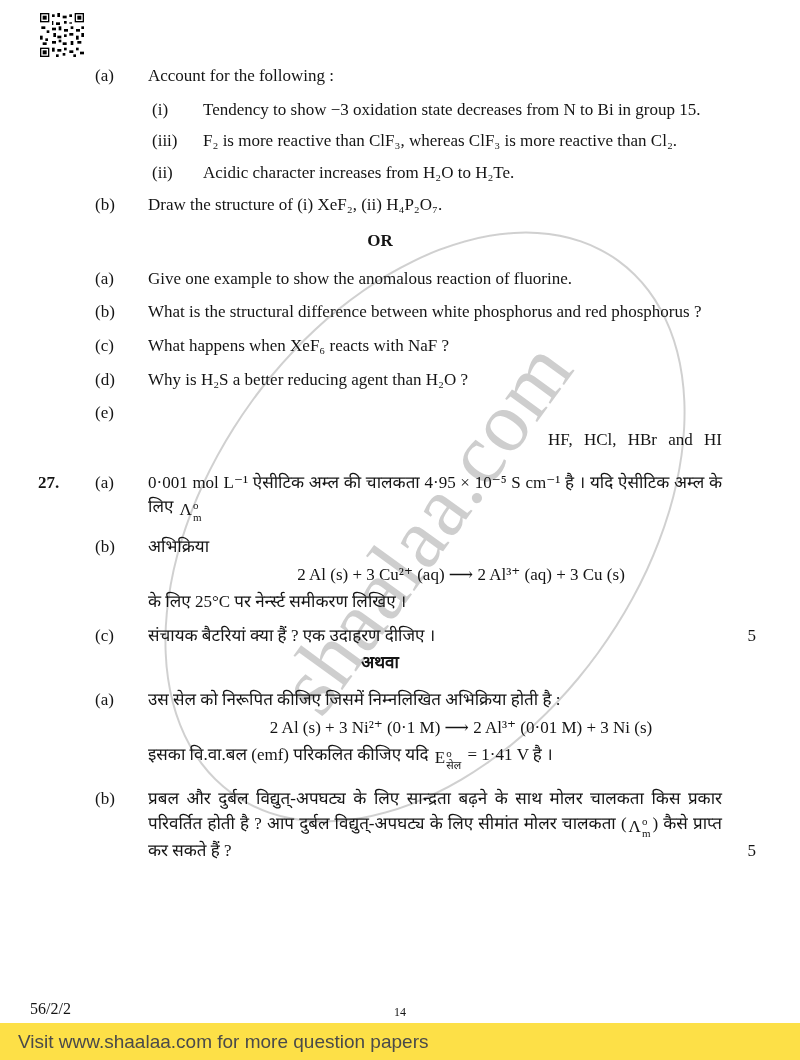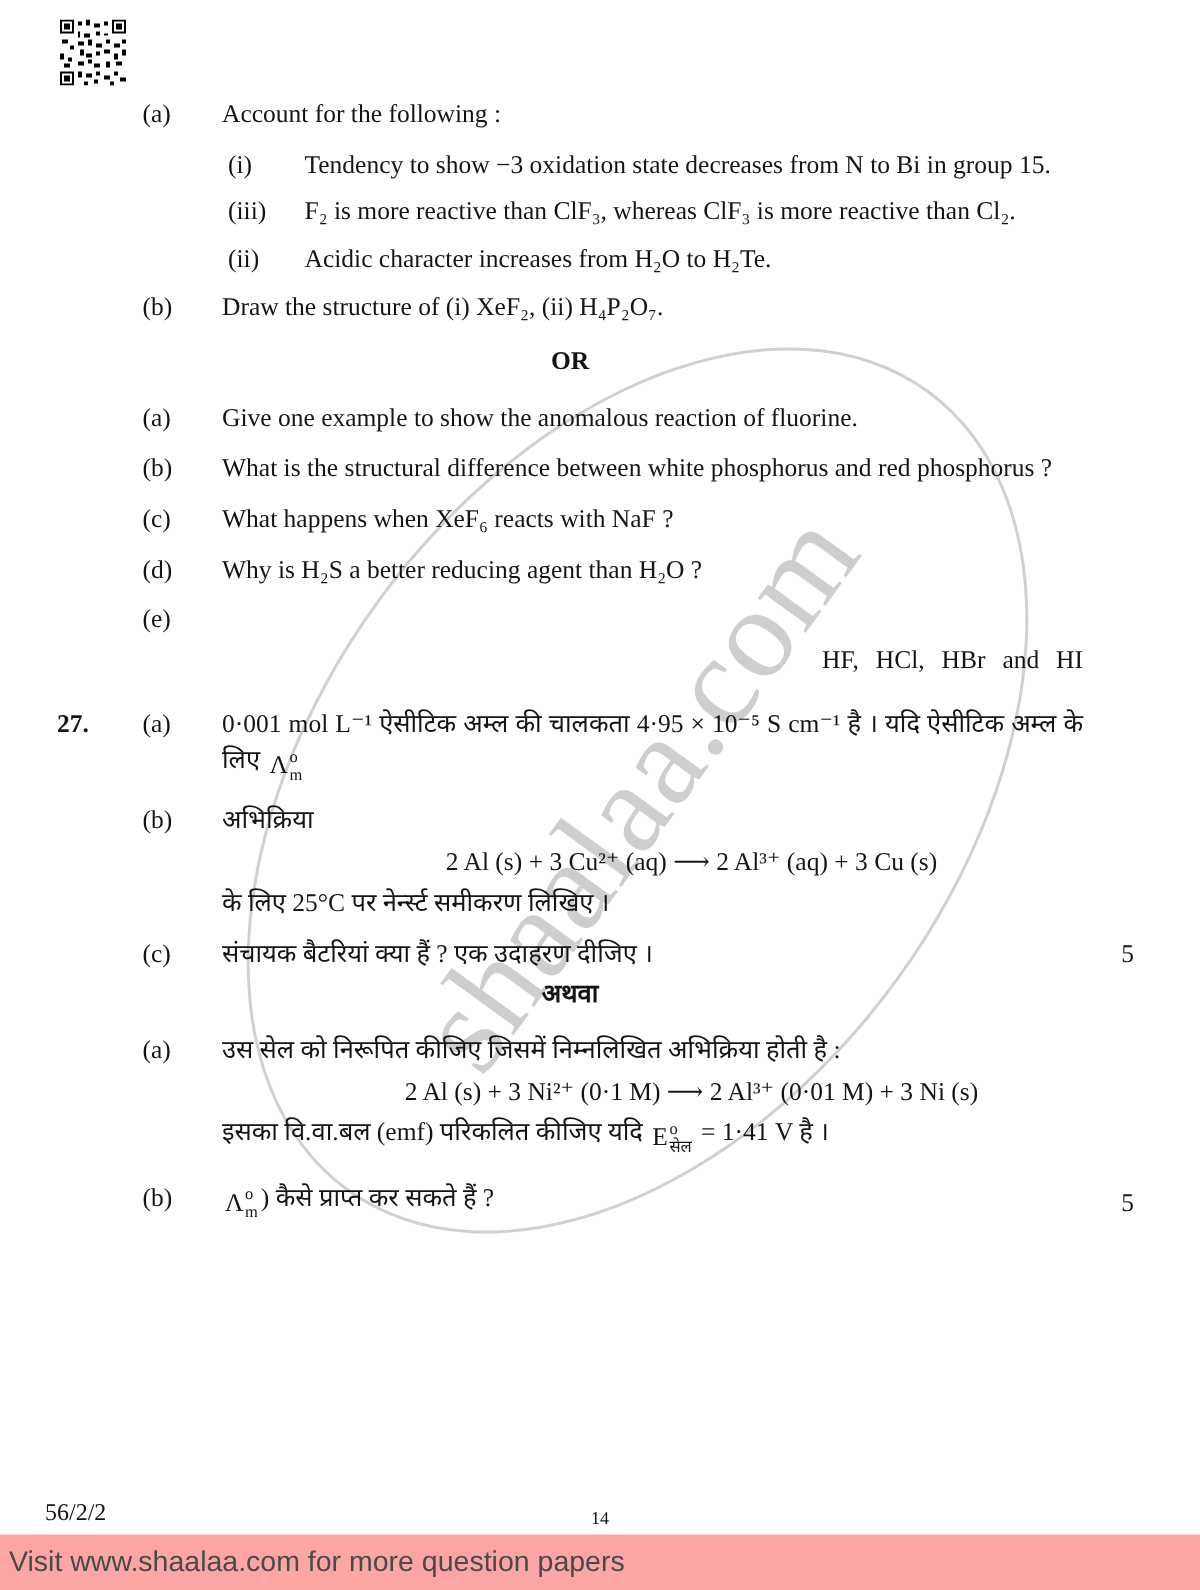--- a/index.html
+++ b/index.html
@@ -61,25 +61,25 @@
   .stk {
     display: inline-flex; flex-direction: column; align-items: flex-start;
     font-size: 11px; line-height: 1.1; margin-left: 1px;
   }
 
   .footer-code { position: absolute; left: 30px; bottom: 42px; font-size: 16px; }
   .footer-page { position: absolute; left: 0; right: 0; bottom: 40px; text-align: center; font-size: 12px; }
 
   .banner {
     position: absolute; left: 0; right: 0; bottom: 0; height: 37px;
-    background: #fca5a5;
+    background: #fde047;
     display: flex; align-items: center;
     font-family: "Liberation Sans", "DejaVu Sans", sans-serif;
     font-size: 19px; color: #4a4a4a;
-    padding-left: 6px;
+    padding-left: 18px;
   }
 </style>
 </head>
 <body>
 
 <div class="page">
 
   <div class="qr">
     <svg width="44" height="44" viewBox="0 0 33 33">
       <rect x="0" y="0" width="33" height="33" fill="#ffffff"></rect>
@@ -262,21 +262,21 @@
               </span>
             </span>
           <span>= 1·41 V है ।</span>
         </div>
       </div>
     </div>
 
     <div class="row">
       <div class="qcol"></div>
       <div class="lcol">(b)</div>
-      <div class="tcol"><span class="sym">
+      <div class="tcol"><span>प्रबल और दुर्बल विद्युत्-अपघट्य के लिए सान्द्रता बढ़ने के साथ मोलर चालकता किस प्रकार परिवर्तित होती है ? आप दुर्बल विद्युत्-अपघट्य के लिए सीमांत मोलर चालकता (</span><span class="sym">
             <span>Λ</span>
             <span class="stk">
               <span>o</span>
               <span>m</span>
             </span>
           </span><span>) कैसे प्राप्त कर सकते हैं ?</span></div>
       <span class="mark">5</span>
     </div>
 
   </div>

